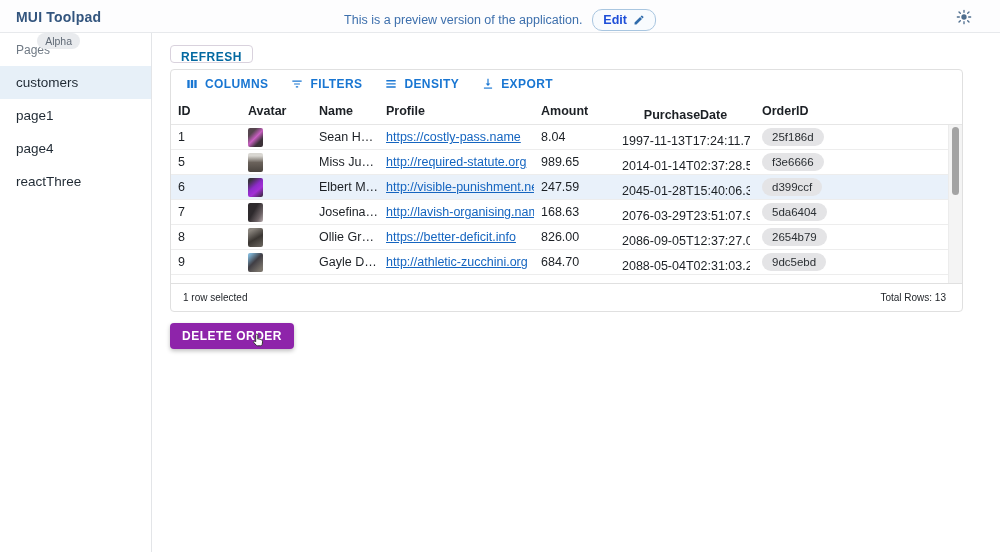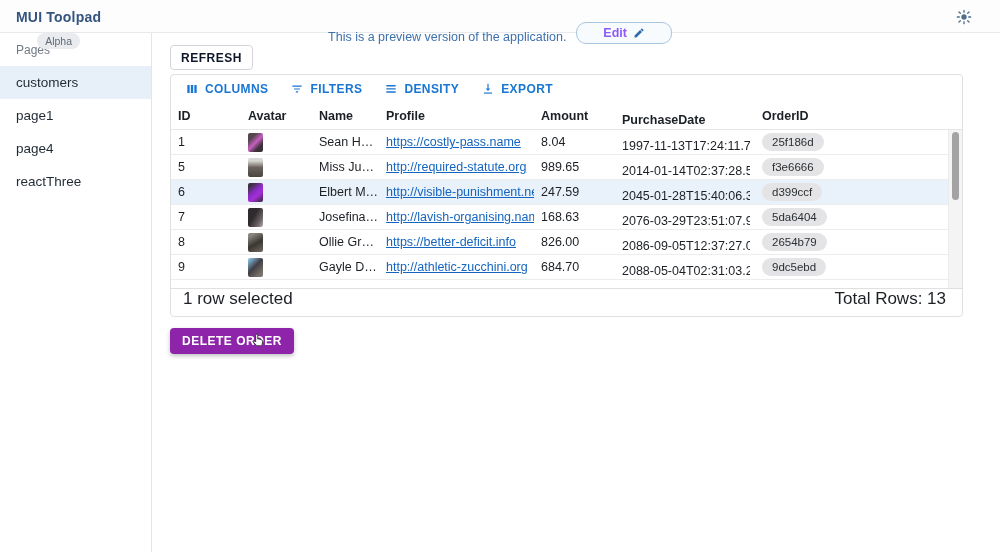--- a/index.html
+++ b/index.html
@@ -5,41 +5,41 @@
   * { margin:0; padding:0; box-sizing:border-box; }
   html,body { width:1000px; height:552px; overflow:hidden; background:#fff;
               font-family:"Liberation Sans", sans-serif; color:#1c2025; }
 
   
   .topbar { position:relative; height:33px; background:#fdfdfe; border-bottom:1px solid #e7e9ec;
             display:flex; align-items:center; padding:0 16px; }
   .brand { display:flex; align-items:center; gap:8px;flex-direction:column; }
   .brand-title { font-size:14px; font-weight:bold; color:#33557e; letter-spacing:.2px; }
   .badge { background:#e9ebee; color:#606a76; font-size:10.5px; padding:2px 8px; border-radius:10px; }
-  .topbar-center { position:absolute; left:50%; top:12px; height:100%; transform:translateX(-50%);
-                   display:flex; align-items:flex-end; gap:10px; white-space:nowrap; }
+  .topbar-center { position:absolute; left:50%; top:4px; height:100%; transform:translateX(-50%);
+                   display:flex; align-items:center; gap:10px; white-space:nowrap; }
   .preview-msg { font-size:12.5px; color:#3e70ad; }
   .edit-btn { display:flex; align-items:center; gap:6px; border:1px solid #a9c6e0; background:#f8fbfe;
-              border-radius:10px; padding:3px 26px; font-size:12.5px; font-weight:bold; color:#8b5cf6; cursor:pointer; }
+              border-radius:10px; padding:3px 10px; font-size:12.5px; font-weight:bold; color:#1d4ed8; cursor:pointer; }
   .theme-toggle { position:absolute; right:28px; top:9px; width:16px; height:16px; cursor:pointer; }
 
   
   .shell { display:flex; height:519px; }
   .sidebar { width:152px; background:#fff; border-right:1px solid #e3e5e8; padding-top:10px; flex:none; }
   .sidebar-label { font-size:12px; color:#707a85; padding:0 16px; height:14px; margin-bottom:9px; }
   .nav-item { height:33px; display:flex; align-items:center; padding:0 16px; font-size:13.5px;
               color:#1f2933; cursor:pointer; }
   .nav-item.selected { background:#e7f0f8; }
 
   .main { flex:1; padding:12px 17px 0 18px; position:relative; }
 
   
-  .refresh-btn { display:inline-block; border:1px solid #d9d2dd; background:#fff; color:#0f172a;
+  .refresh-btn { display:inline-block; border:1px solid #d9d2dd; background:#fff; color:#0369a1;
                  font-size:12px; font-weight:bold; letter-spacing:.5px; border-radius:4px;
-                 padding:4px 10px; height:25px; cursor:pointer; }
+                 padding:4px 10px; height:18px; cursor:pointer; }
   .delete-btn { display:inline-block; margin-top:11px; background:#8e24aa; color:#fff; font-size:12px;
                 font-weight:bold; letter-spacing:.5px; border:none; border-radius:4px; padding:6px 12px;
                 box-shadow:0 2px 4px rgba(0,0,0,.25); cursor:pointer; }
 
   
   .grid { margin-top:4px; width:793px; border:1px solid #e0e0e0; border-radius:4px; background:#fff;
           position:relative; }
   .grid-toolbar { height:28px; display:flex; align-items:center; padding-left:6px; gap:6px; }
   .tb-btn { display:flex; align-items:flex-start; gap:6px; color:#1976d2; font-size:12px; font-weight:bold;
             letter-spacing:.4px; padding:4px 8px; border-radius:4px; cursor:pointer; }
@@ -47,30 +47,30 @@
   .thead { height:27px; border-bottom:1px solid #e6e6e6; font-weight:bold; }
   .rows-wrap { position:relative; }
   .trow { height:25px; border-bottom:1px solid #ededed; width:779px; }
   .trow.selected { background:#e9f1fa; }
   .c { padding-left:7px; font-size:12.5px; white-space:nowrap; overflow:hidden; }
   .c-id { width:70px; }
   .c-avatar { width:71px; }
   .c-name { width:67px; text-overflow:ellipsis; }
   .c-profile { width:155px; }
   .c-amount { width:88px; }
-  .c-date { width:128px; text-align:left; padding-left:0; padding-right:1px;margin-top:8px; }
+  .c-date { width:128px; text-align:center; padding-left:0; padding-right:1px;margin-top:8px; }
   .c-order { flex:1; padding-left:12px; overflow:visible; }
   .thead .c { font-size:12.5px; }
   .avatar { display:inline-block; width:15px; height:19px; border-radius:2px; vertical-align:middle; }
   .link { color:#1565c0; text-decoration:underline; cursor:pointer; }
   .chip { display:inline-block; background:#e4e4e6; border-radius:10px; padding:3px 10px; font-size:11.5px;
           color:#2b2f33; cursor:default; }
   .hspacer { height:8px; width:779px; }
-  .grid-footer { height:28px; border-top:1px solid #e0e0e0; display:flex; align-items:flex-start;
-                 justify-content:space-between; padding:0 16px 0 12px; font-size:17px; }
+  .grid-footer { height:28px; border-top:1px solid #e0e0e0; display:flex; align-items:center;
+                 justify-content:space-between; padding:0 16px 0 12px; font-size:10px; }
 
   
   .vtrack { position:absolute; top:55px; right:0; width:14px; height:158px; background:#f4f4f4;
             border-left:1px solid #ececec; }
   .vthumb { position:absolute; top:2px; left:3px; width:7px; height:68px; background:#a3a3a3;
             border-radius:4px; cursor:grab; }
 
   .cursor { position:absolute; left:250px; top:332px; width:17px; height:17px; pointer-events:none; z-index:9; }
 </style>
 </head>

